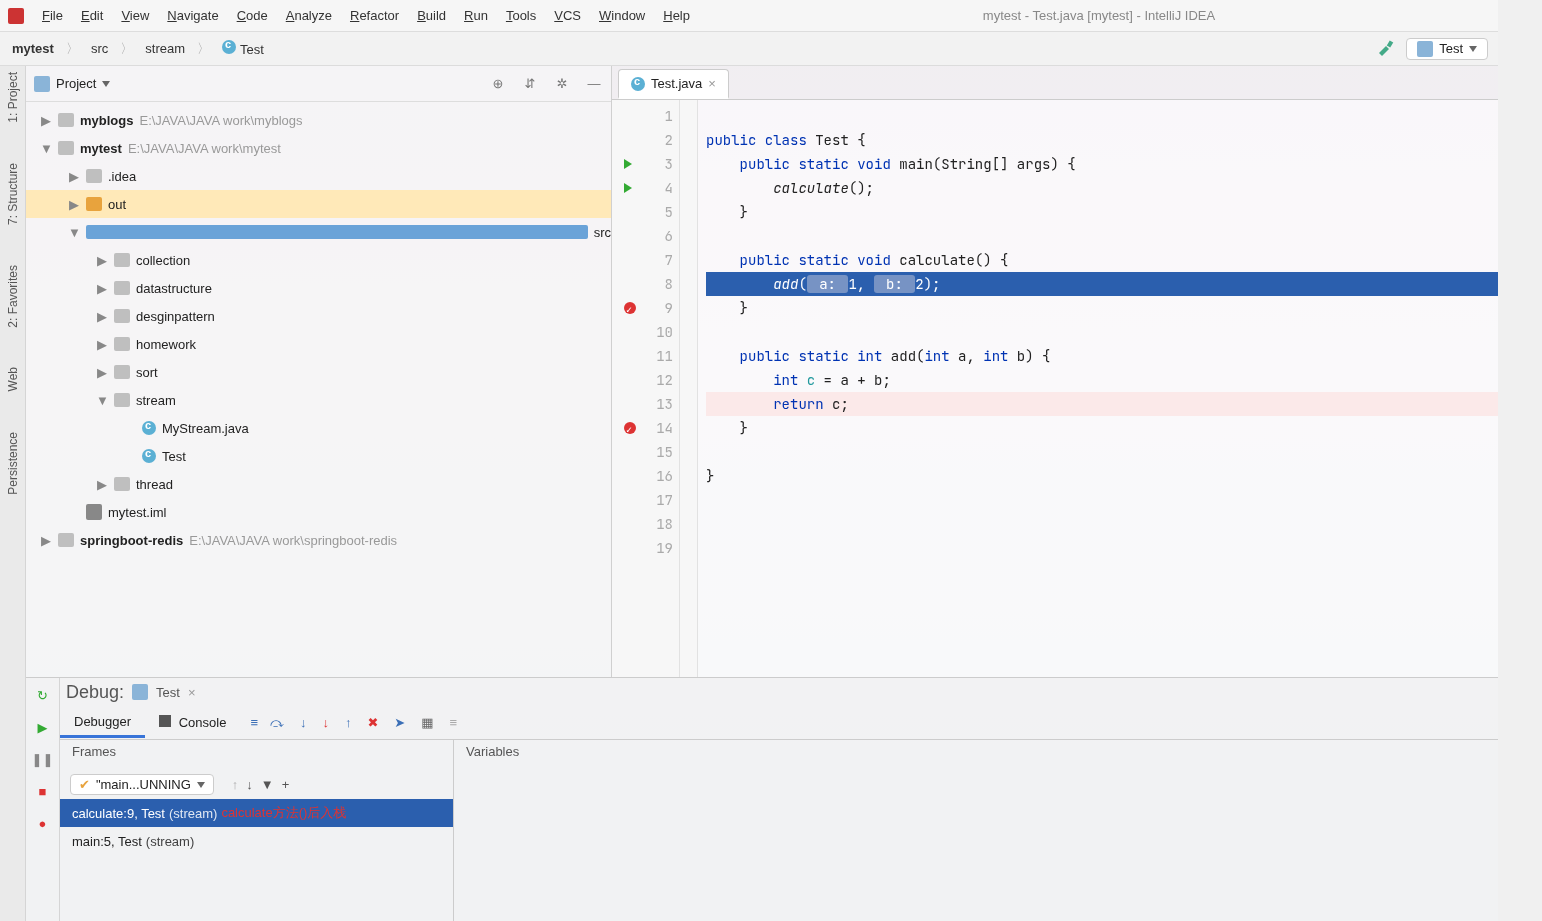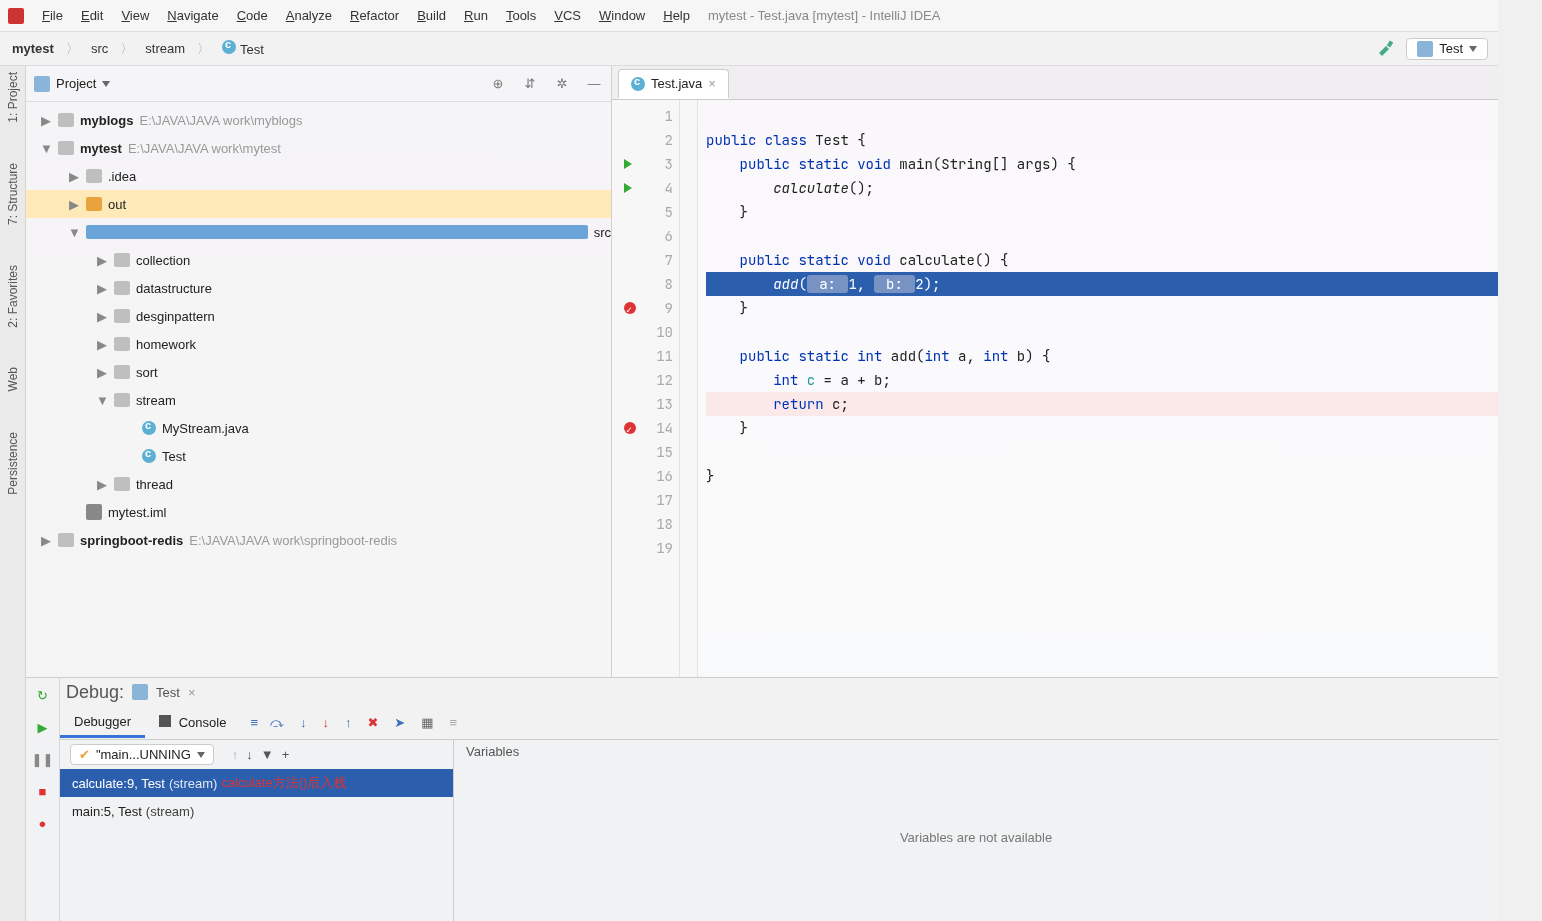--- a/index.html
+++ b/index.html
@@ -2,21 +2,21 @@
 <html><head>
 <meta charset="utf-8">
 <style>
 html,body{margin:0;padding:0;font-family:"Segoe UI",Arial,sans-serif;font-size:13px;color:#222;background:#f0f0f0;height:100%;overflow:hidden}
 *{box-sizing:border-box}
 .root{display:flex;flex-direction:column;width:1498px;height:921px;background:linear-gradient(180deg,#e4d9e8 0%,#e8e2ea 40%,#d8e2e8 100%)}
 .menubar{display:flex;align-items:center;height:32px;background:#f6f6f6;padding:0 8px;gap:18px;border-bottom:1px solid #ddd}
 .app-icon{width:16px;height:16px;background:#c33;display:inline-block;border-radius:2px}
 .menu-item{color:#333;cursor:default}
 .menu-item u{text-decoration:underline}
-.wtitle{flex:1;text-align:left;color:#888}
+.wtitle{flex:1;text-align:center;color:#888}
 .toolbar{display:flex;align-items:center;height:34px;background:#f2f2f2;border-bottom:1px solid #dcdcdc}
 .crumb{display:flex;align-items:center;gap:4px;padding:0 4px}
 .crumb-item{padding:4px 8px;color:#333}
 .crumb-sep{color:#aaa}
 .spacer{flex:1}
 .hammer{width:20px;height:20px;display:inline-block;margin-right:10px}
 .run-config{display:flex;align-items:center;gap:6px;border:1px solid #ccc;border-radius:4px;padding:2px 10px;margin-right:10px;background:#fff}
 .caret-down{width:0;height:0;border-left:4px solid transparent;border-right:4px solid transparent;border-top:6px solid #666;display:inline-block}
 .body{display:flex;flex:1;min-height:0}
 .left-rail{width:26px;background:#eaeaea;border-right:1px solid #d5d5d5;display:flex;flex-direction:column;align-items:center;padding-top:6px;gap:30px}
@@ -328,20 +328,21 @@
               <span style="color:#d33">↓</span>
               <span>↑</span>
               <span style="color:#d33">✖</span>
               <span>➤</span>
               <span style="color:#666">▦</span>
               <span style="color:#aaa">≡</span>
             </div>
           </div>
           <div class="panes">
             <div class="frames">
+              <div class="pane-hdr">Frames</div>
               <div style="display:flex;align-items:center;gap:8px">
                 <div class="thread-sel">
                   <span class="check">✔</span>
                   <span>"main...UNNING</span>
                   <span class="caret-down"></span>
                 </div>
                 <span style="color:#aaa">↑</span>
                 <span style="color:#555">↓</span>
                 <span style="color:#555">▼</span>
                 <span style="color:#555">+</span>
@@ -353,20 +354,19 @@
                     <span class="anno">calculate方法()后入栈</span>
                   </div>
                   <div class="frame-row">
                     <span>main:5, Test </span>
                     <span class="pkg">(stream)</span>
                   </div>
                 </div>
             </div>
             <div class="vars">
               <div class="pane-hdr">Variables</div>
-              <div class="vars-msg">Variables are not available</div>
             </div>
           </div>
         </div>
       </div>
     </div>
   </div>
 </div>
 
 </body></html>

